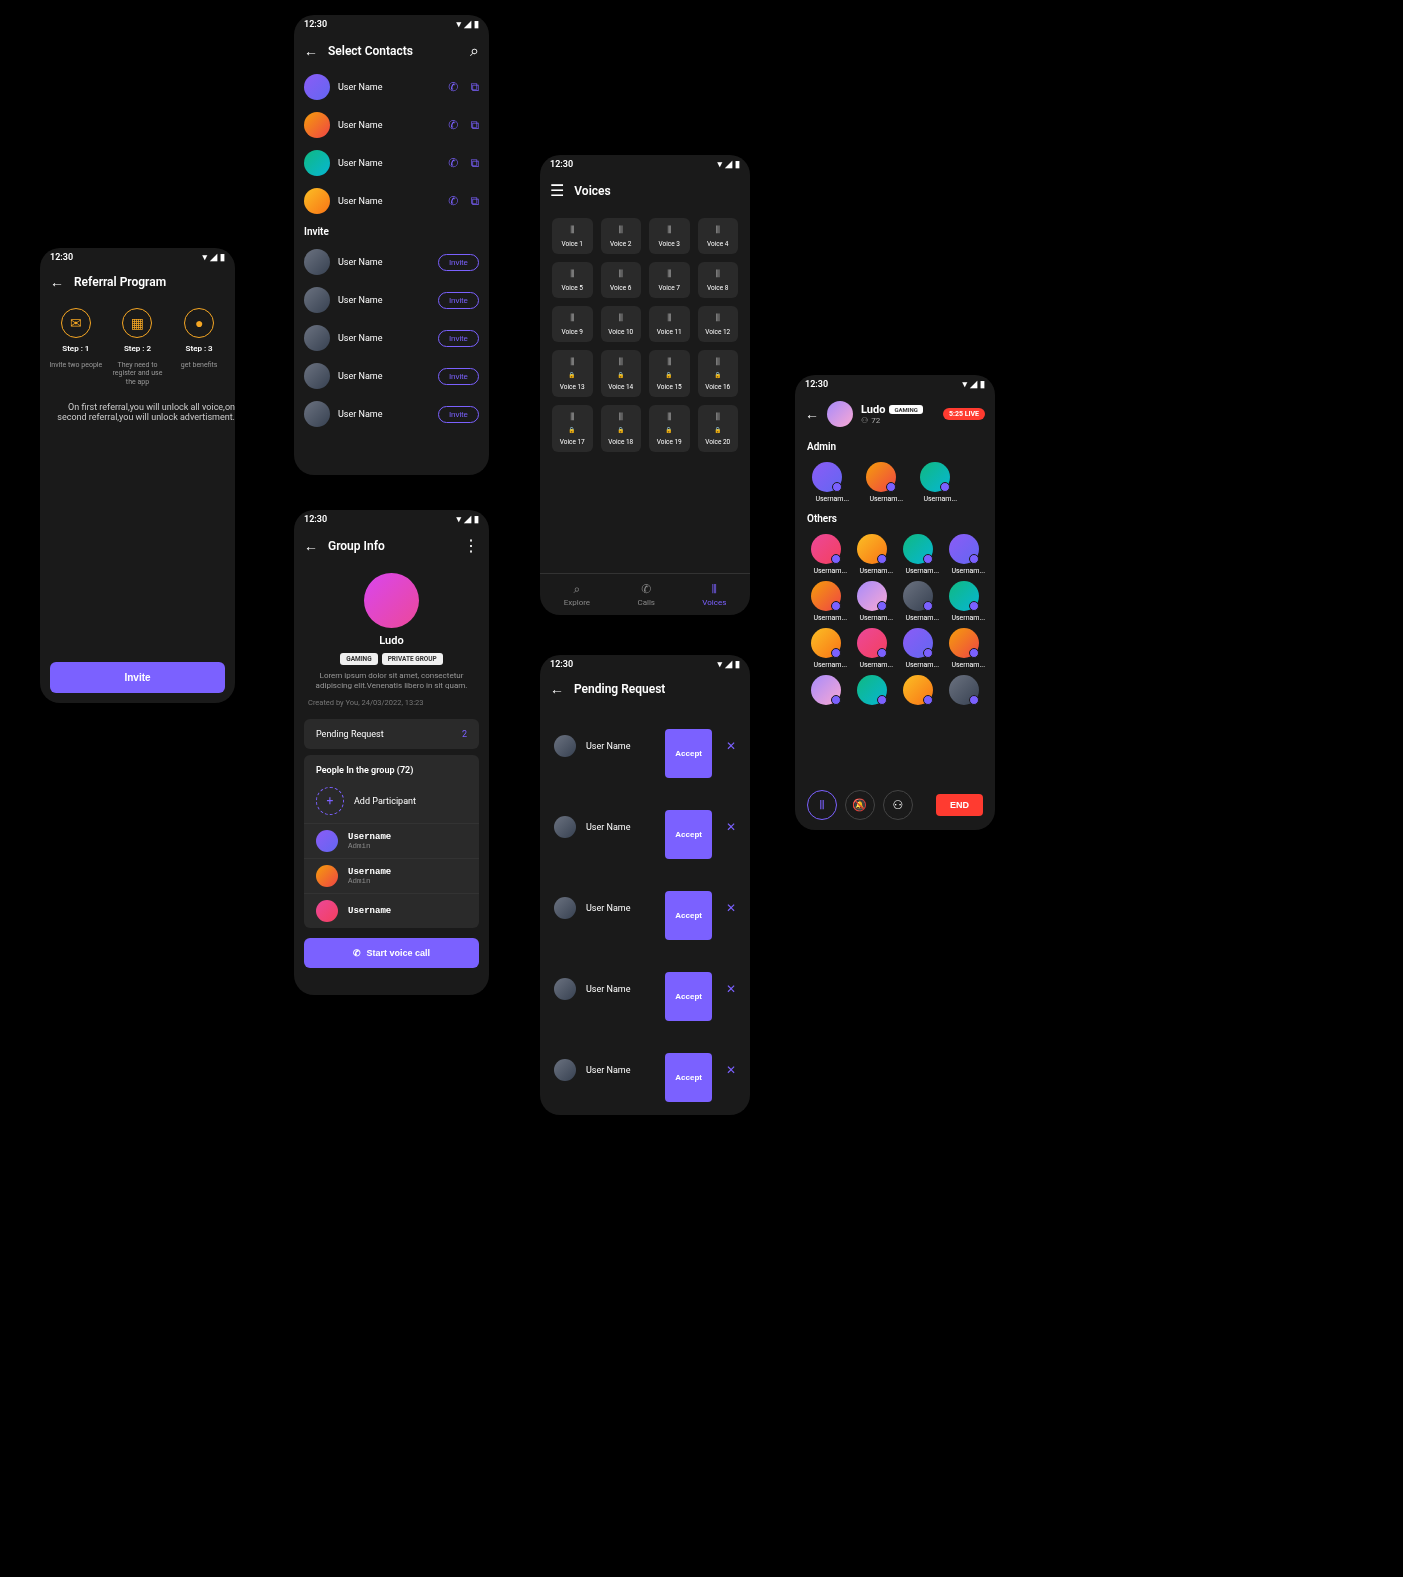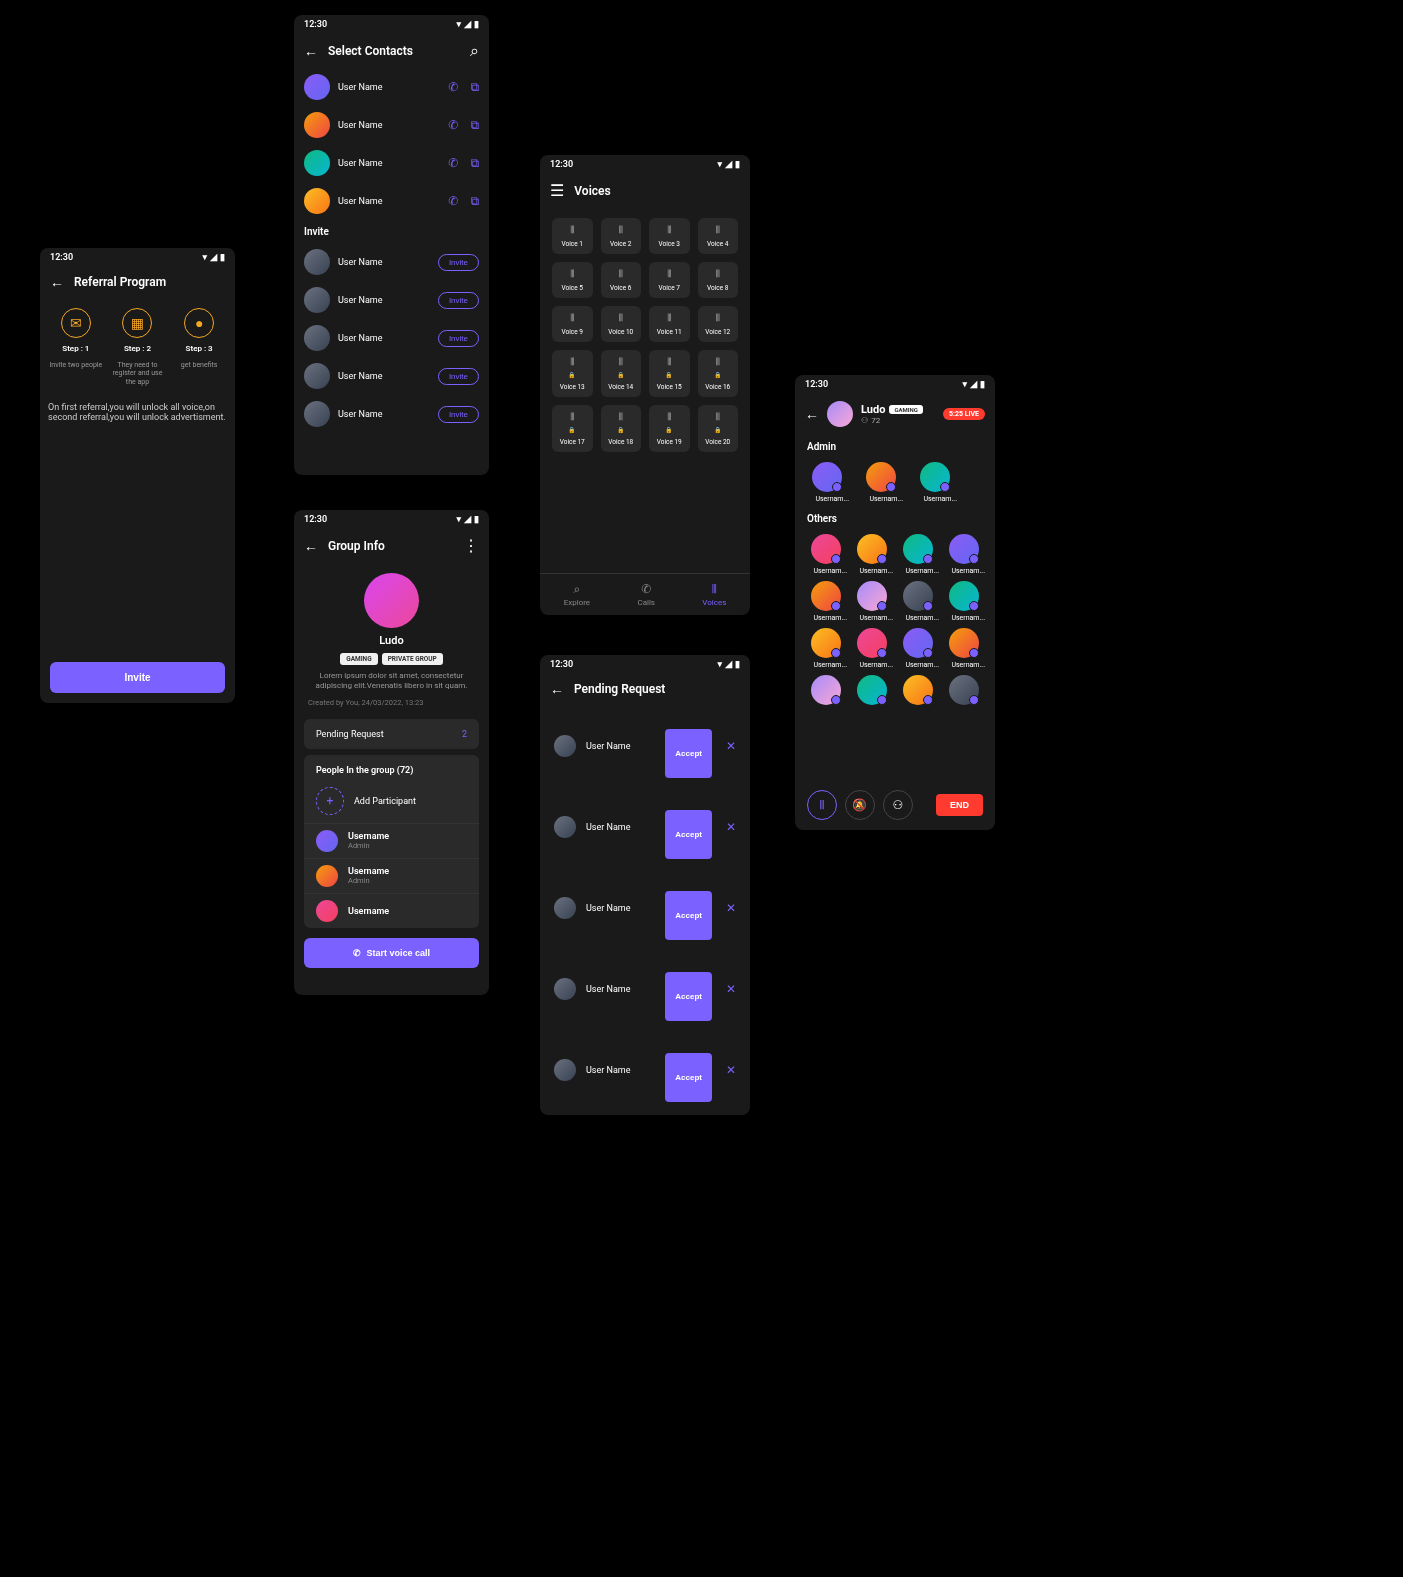--- a/index.html
+++ b/index.html
@@ -9,21 +9,21 @@
   color: #fff;
   padding: 20px;
   width: 1403px;
   height: 1577px;
   position: relative;
 }
 .phone {
   position: absolute;
   width: 195px;
   background: #1a1a1a;
-  border-radius: 8px;
+  border-radius: 20px;
   overflow: hidden;
 }
 .phone-med { width: 200px; }
 .phone-lg { width: 210px; }
 
 .status-bar {
   display: flex;
   justify-content: space-between;
   align-items: center;
   padding: 4px 10px;
@@ -53,21 +53,21 @@
 .step-circle {
   width: 30px; height: 30px;
   border-radius: 50%;
   border: 1px solid #F5A623;
   margin: 0 auto 6px;
   display: flex; align-items: center; justify-content: center;
   font-size: 14px;
 }
 .step-label { font-size: 8px; font-weight: 600; margin-bottom: 8px; }
 .step-desc { font-size: 7px; color: #999; line-height: 1.2; }
-.referral-text { font-size: 9px; text-align: left; padding: 6px 8px; color: #ccc; }
+.referral-text { font-size: 9px; text-align: right; padding: 6px 0; color: #ccc; }
 .ref-history-card {
   background: #2a2a2a; margin: 8px 10px; border-radius: 6px; padding: 10px;
 }
 .ref-history-title { font-size: 10px; font-weight: 600; margin-bottom: 6px; }
 .ref-name { font-size: 9px; color: #aaa; }
 .ref-date { font-size: 8px; color: #888; }
 .btn-primary {
   background: #7B61FF; color: #fff; border: none; border-radius: 6px;
   padding: 10px; font-size: 10px; font-weight: 600; cursor: pointer;
   width: calc(100% - 20px); margin: 10px;
@@ -133,20 +133,21 @@
   display: flex; align-items: center; gap: 10px; padding: 8px 12px;
 }
 .add-circle {
   width: 28px; height: 28px; border-radius: 50%;
   border: 1px dashed #7B61FF; display: flex; align-items: center; justify-content: center;
   color: #7B61FF; font-size: 12px;
 }
 .member-row {
   display: flex; align-items: center; gap: 10px; padding: 6px 12px;
   border-top: 1px solid #333;
+  font-family: Liberation Mono, monospace;
 }
 .member-name { font-size: 9px; font-weight: 600; }
 .member-role { font-size: 7.5px; color: #888; }
 .btn-call {
   background: #7B61FF; color: #fff; border: none; border-radius: 6px;
   padding: 10px; font-size: 9px; font-weight: 600; cursor: pointer;
   width: calc(100% - 20px); margin: 10px; display: flex; align-items: center; justify-content: center; gap: 6px;
 }
 
 

